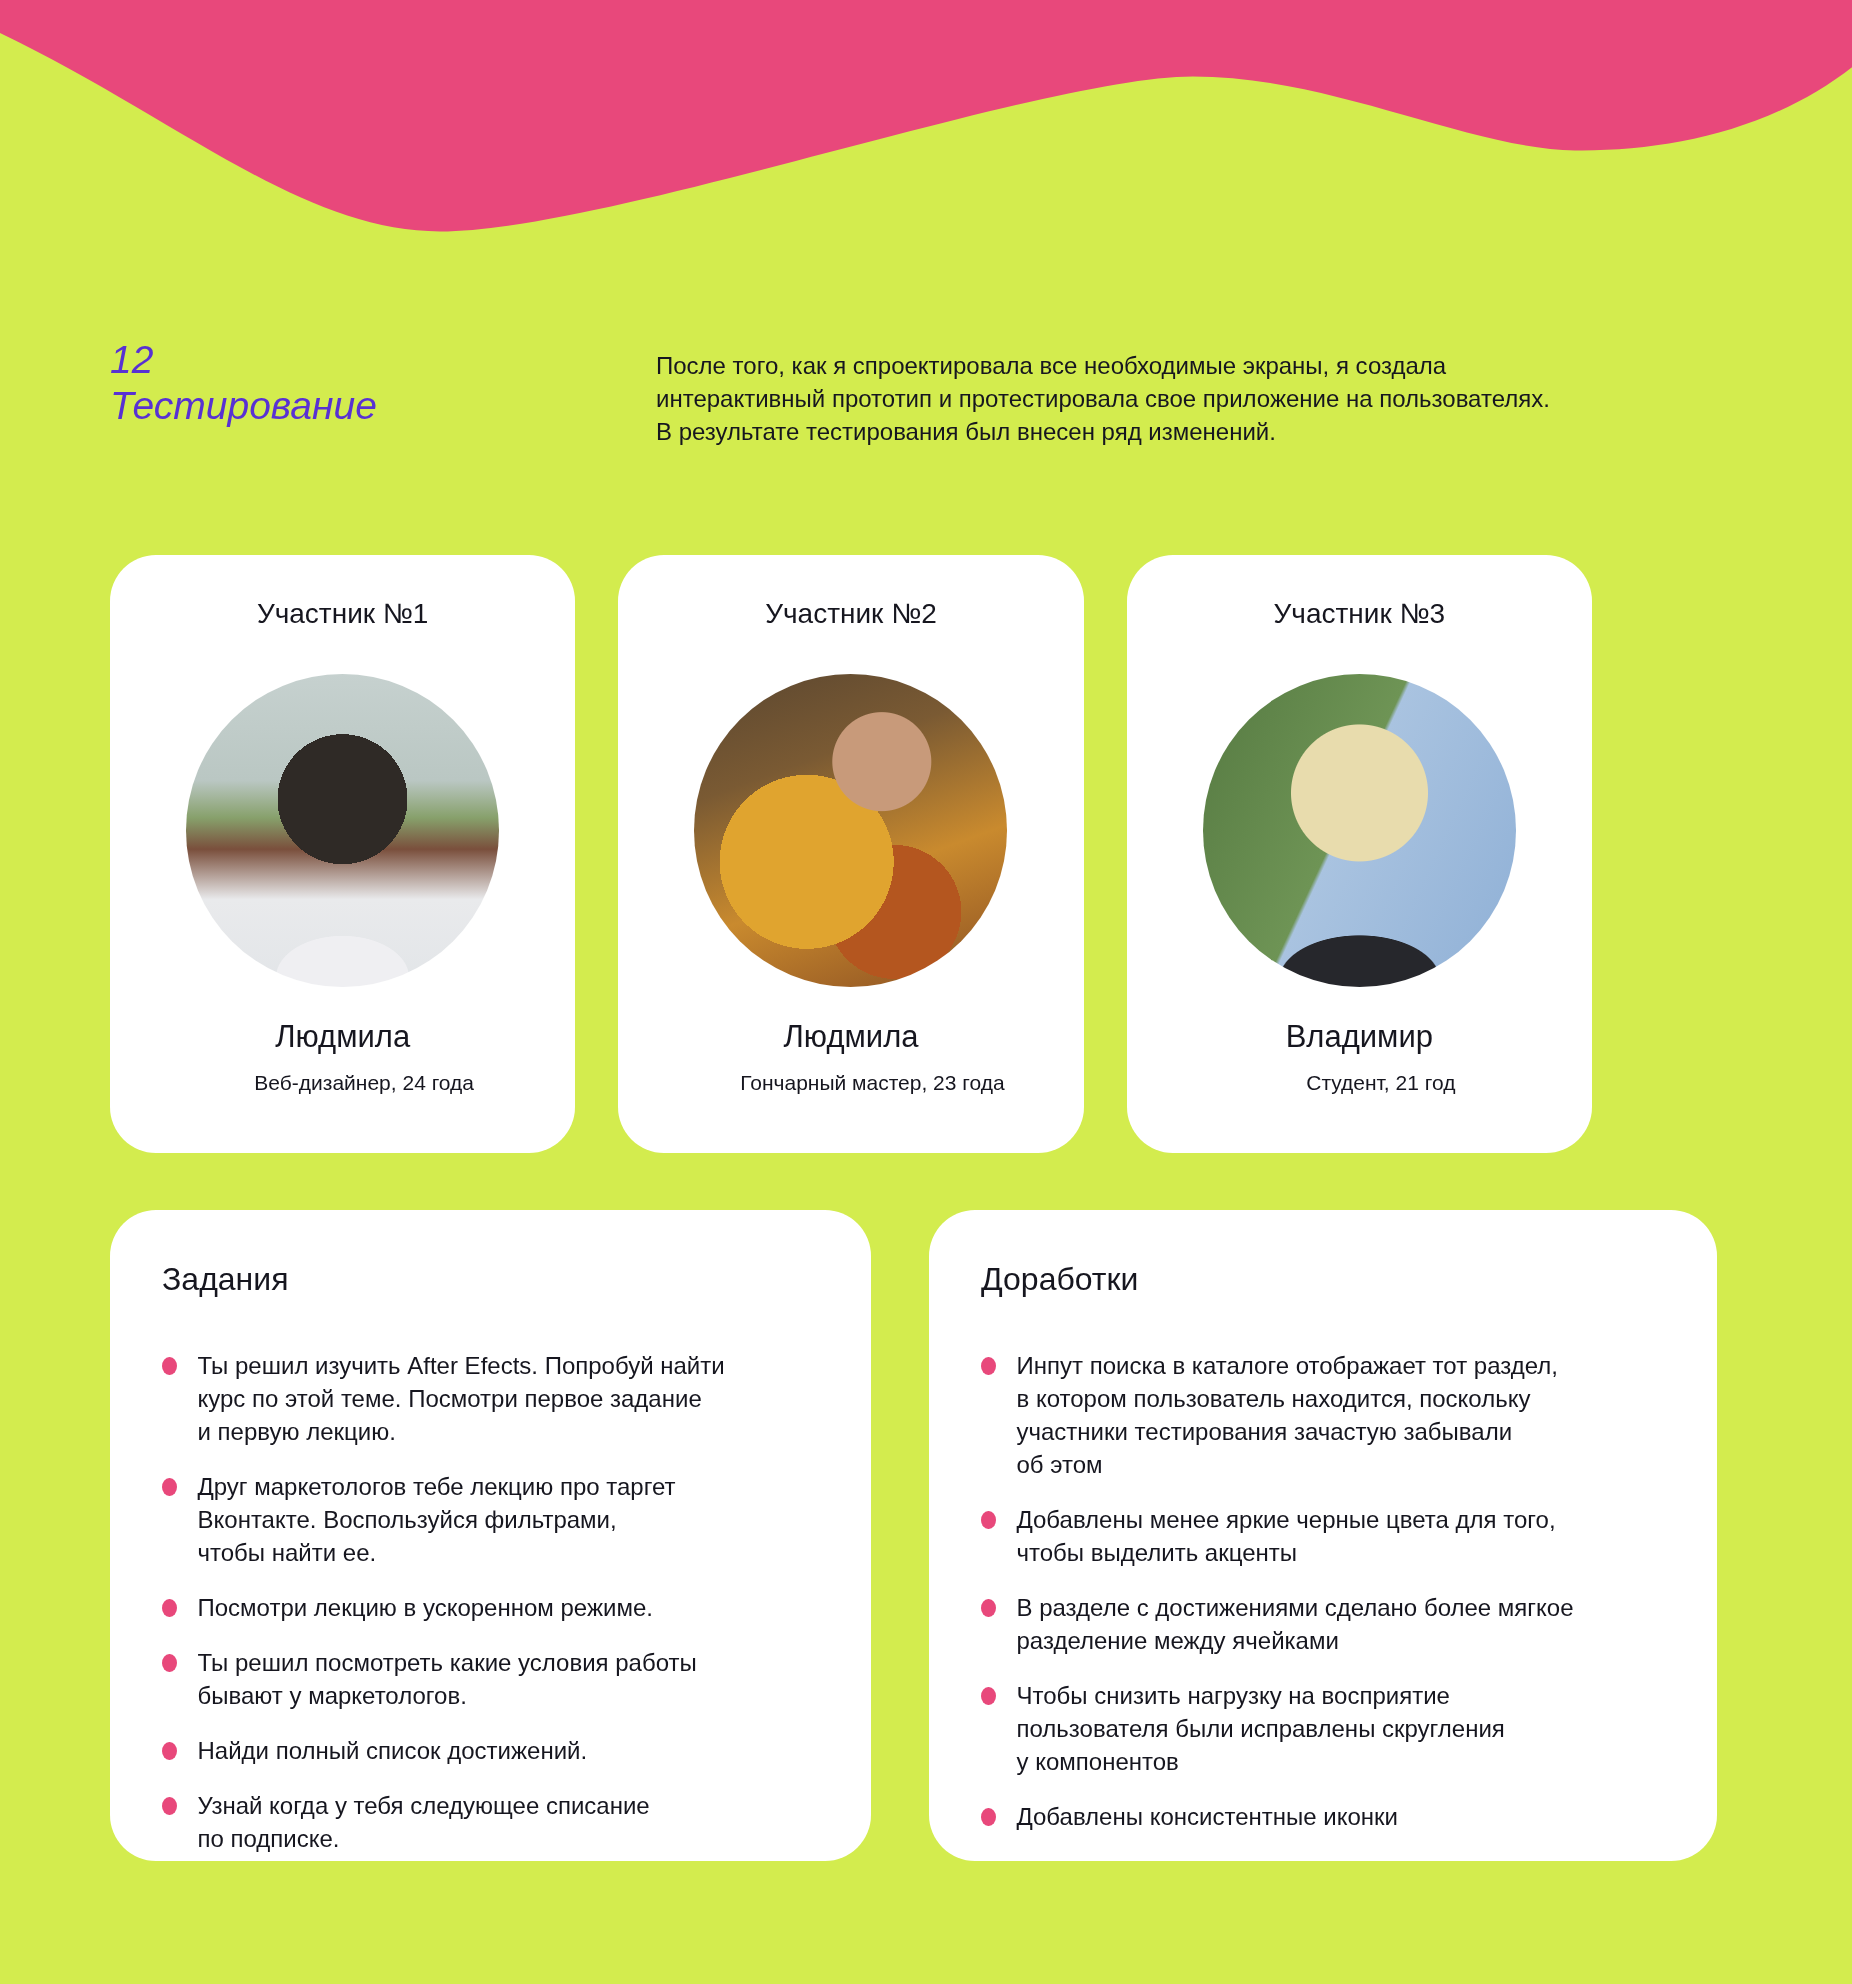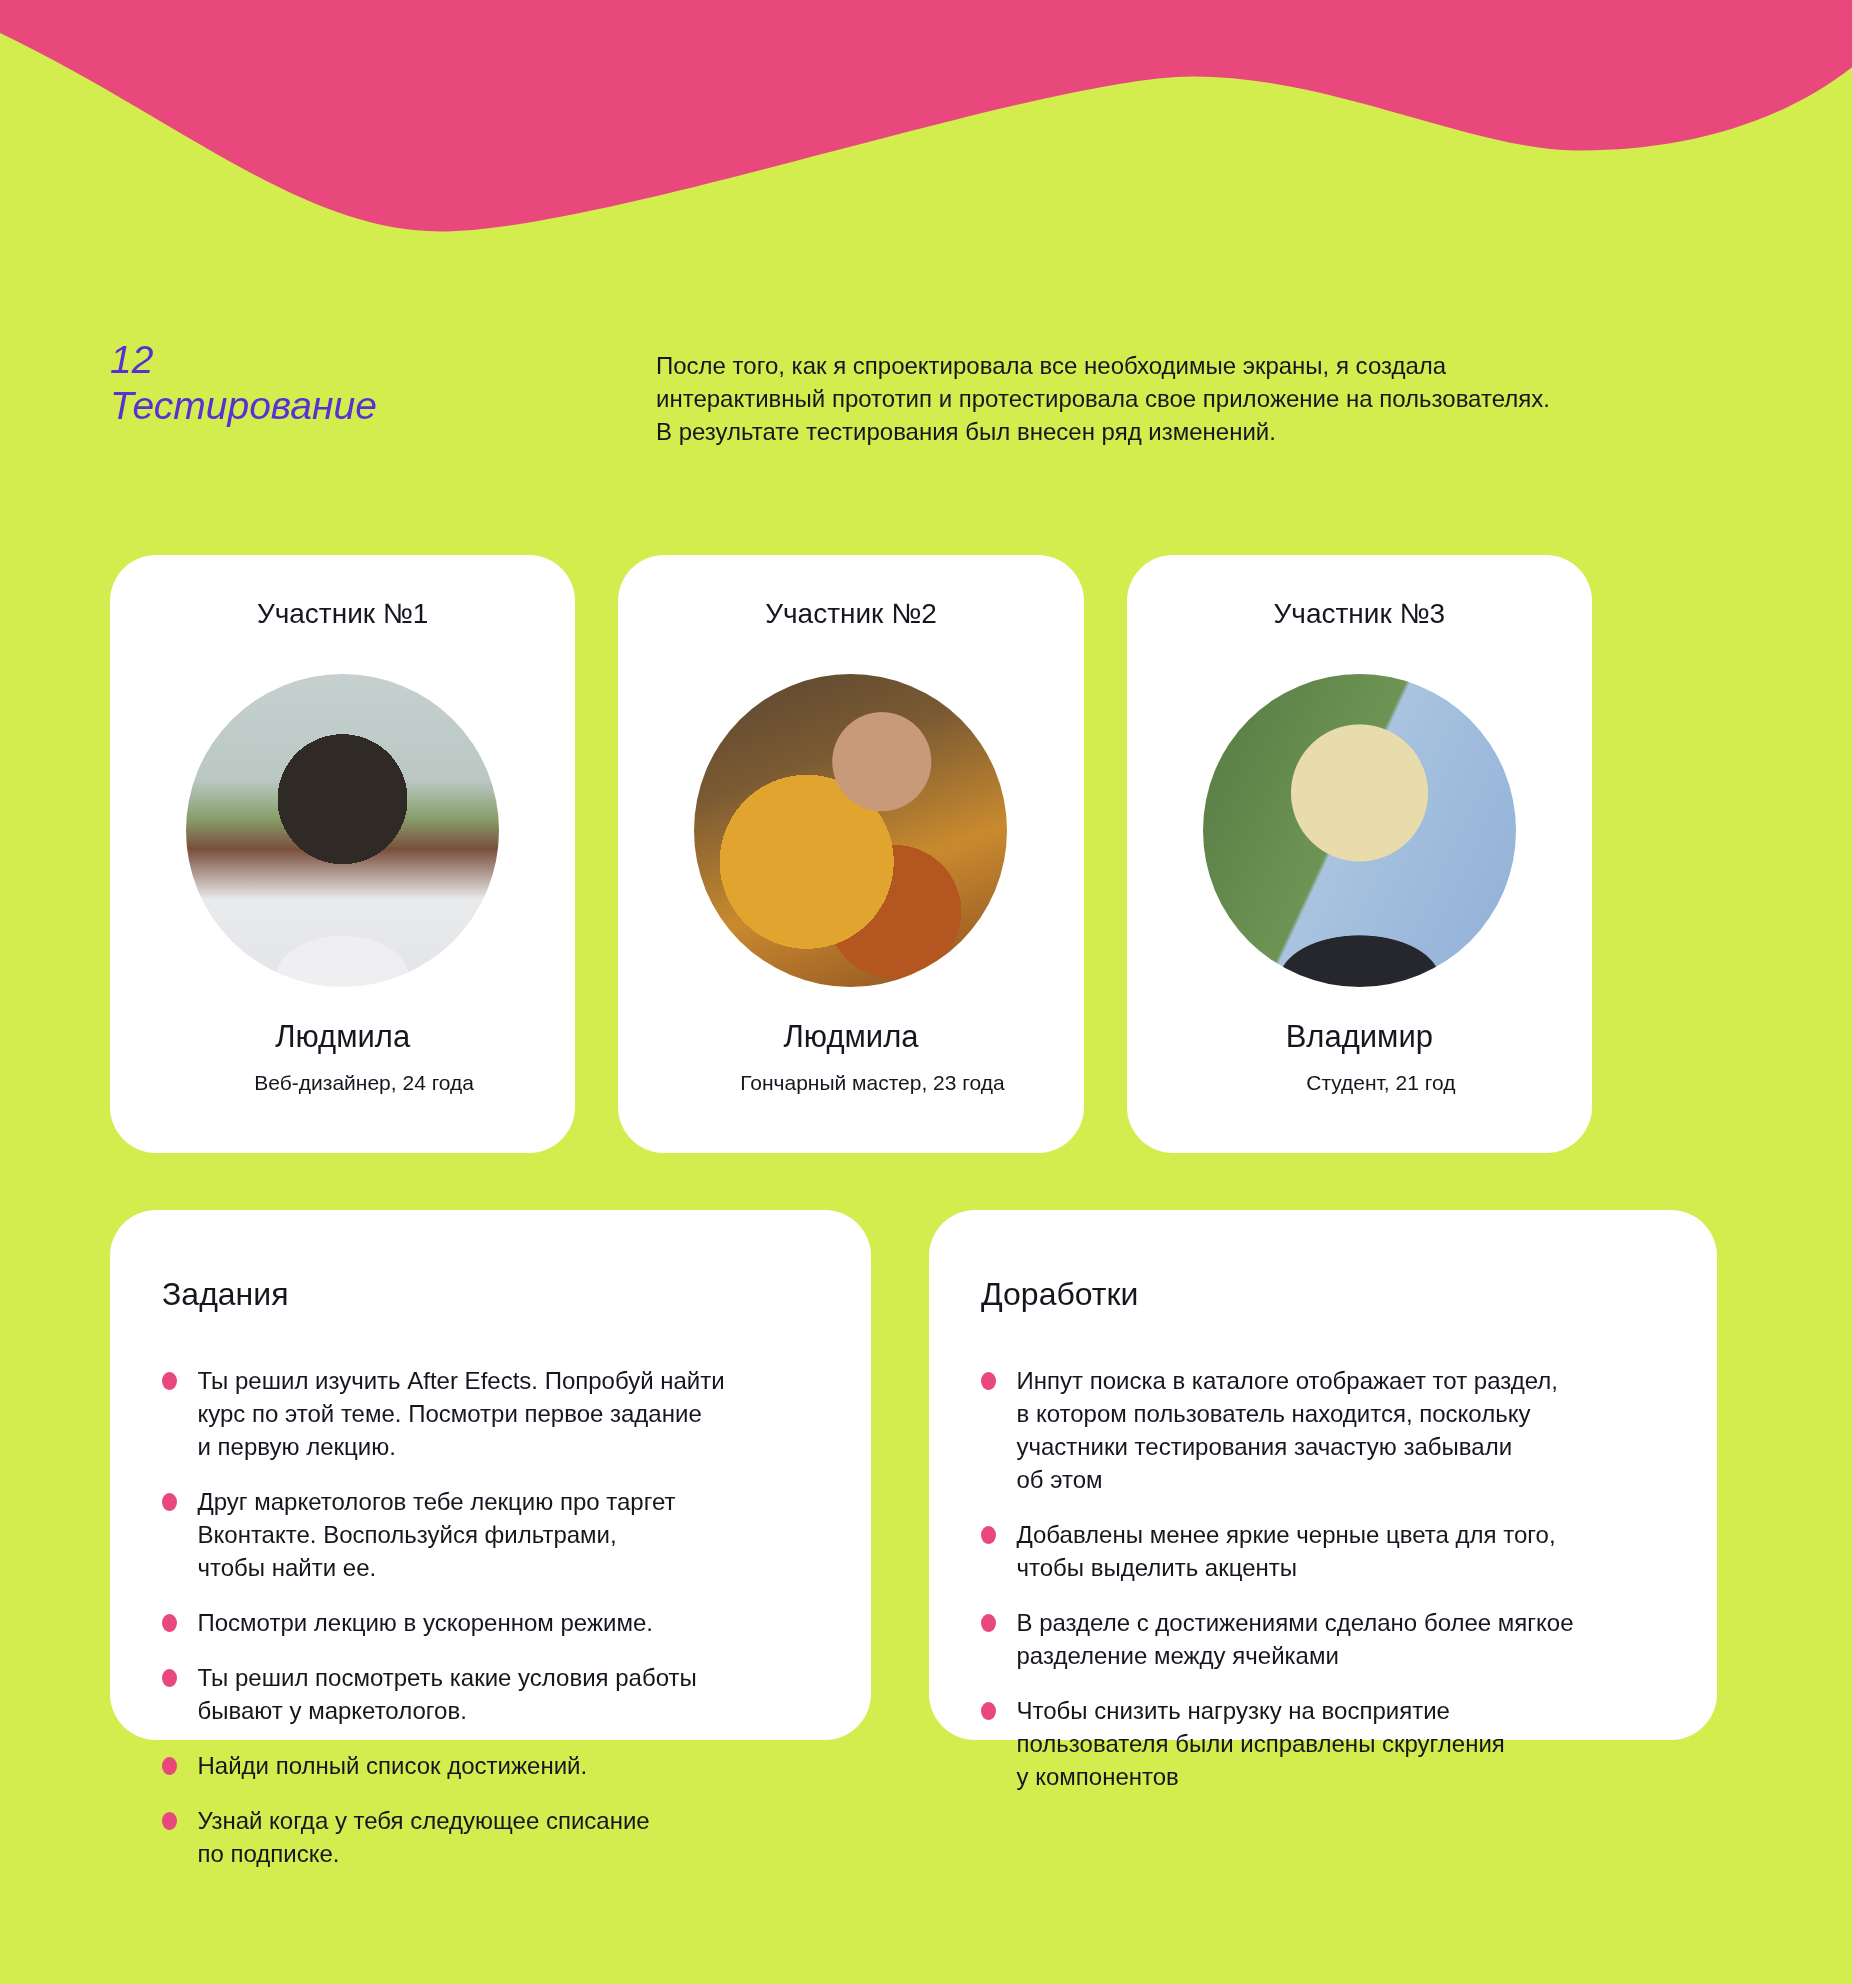--- a/index.html
+++ b/index.html
@@ -58,22 +58,22 @@
   .photo-3{background:
     radial-gradient(circle at 50% 38%, #E8DCAD 0 68px, rgba(0,0,0,0) 69px),
     radial-gradient(ellipse 133px 75px at 50% 98%, #26272C 0 60%, rgba(0,0,0,0) 61%),
     linear-gradient(115deg,#567A42 0%,#6E9455 45%,#A9C3E0 46%,#8FB0D6 100%);
   }
   .p-name{margin-top:32px;font-size:31px;font-weight:500;color:var(--text-dark);}
   .p-occ{margin-top:16px;font-size:21px;font-weight:400;color:var(--text-dark);padding-left:43px;}
   
   .bottom{position:absolute;left:110px;top:1210px;display:flex;gap:58px;}
   .b-card{
-    background:var(--card-white);border-radius:46px;height:530px;
-    padding:66px 46px 0 52px;
+    background:var(--card-white);border-radius:46px;height:651px;
+    padding:51px 46px 0 52px;
   }
   .b-card.tasks{width:761px;}
   .b-card.improvements{width:788px;}
   .b-title{font-size:32px;line-height:37px;font-weight:500;color:var(--text-dark);}
   .b-list{list-style:none;margin:51px 0 0;padding:0;}
   .b-list li{display:flex;gap:21px;margin-bottom:22px;}
   .dot{flex:0 0 auto;width:14.5px;height:18px;border-radius:50%;
     background:var(--wave-pink);margin-top:7.5px;}
   .li-text{font-size:24px;line-height:33px;font-weight:400;
     white-space:pre-line;color:var(--text-dark);}
@@ -176,17 +176,21 @@
         <span class="dot"></span>
         <span class="li-text">В разделе с достижениями сделано более мягкое
 разделение между ячейками</span>
       </li>
       <li>
         <span class="dot"></span>
         <span class="li-text">Чтобы снизить нагрузку на восприятие
 пользователя были исправлены скругления
 у компонентов</span>
       </li>
+      <li>
+        <span class="dot"></span>
+        <span class="li-text">Добавлены консистентные иконки</span>
+      </li>
     </ul>
   </div>
 
 </div>
 
 
 </body></html>

